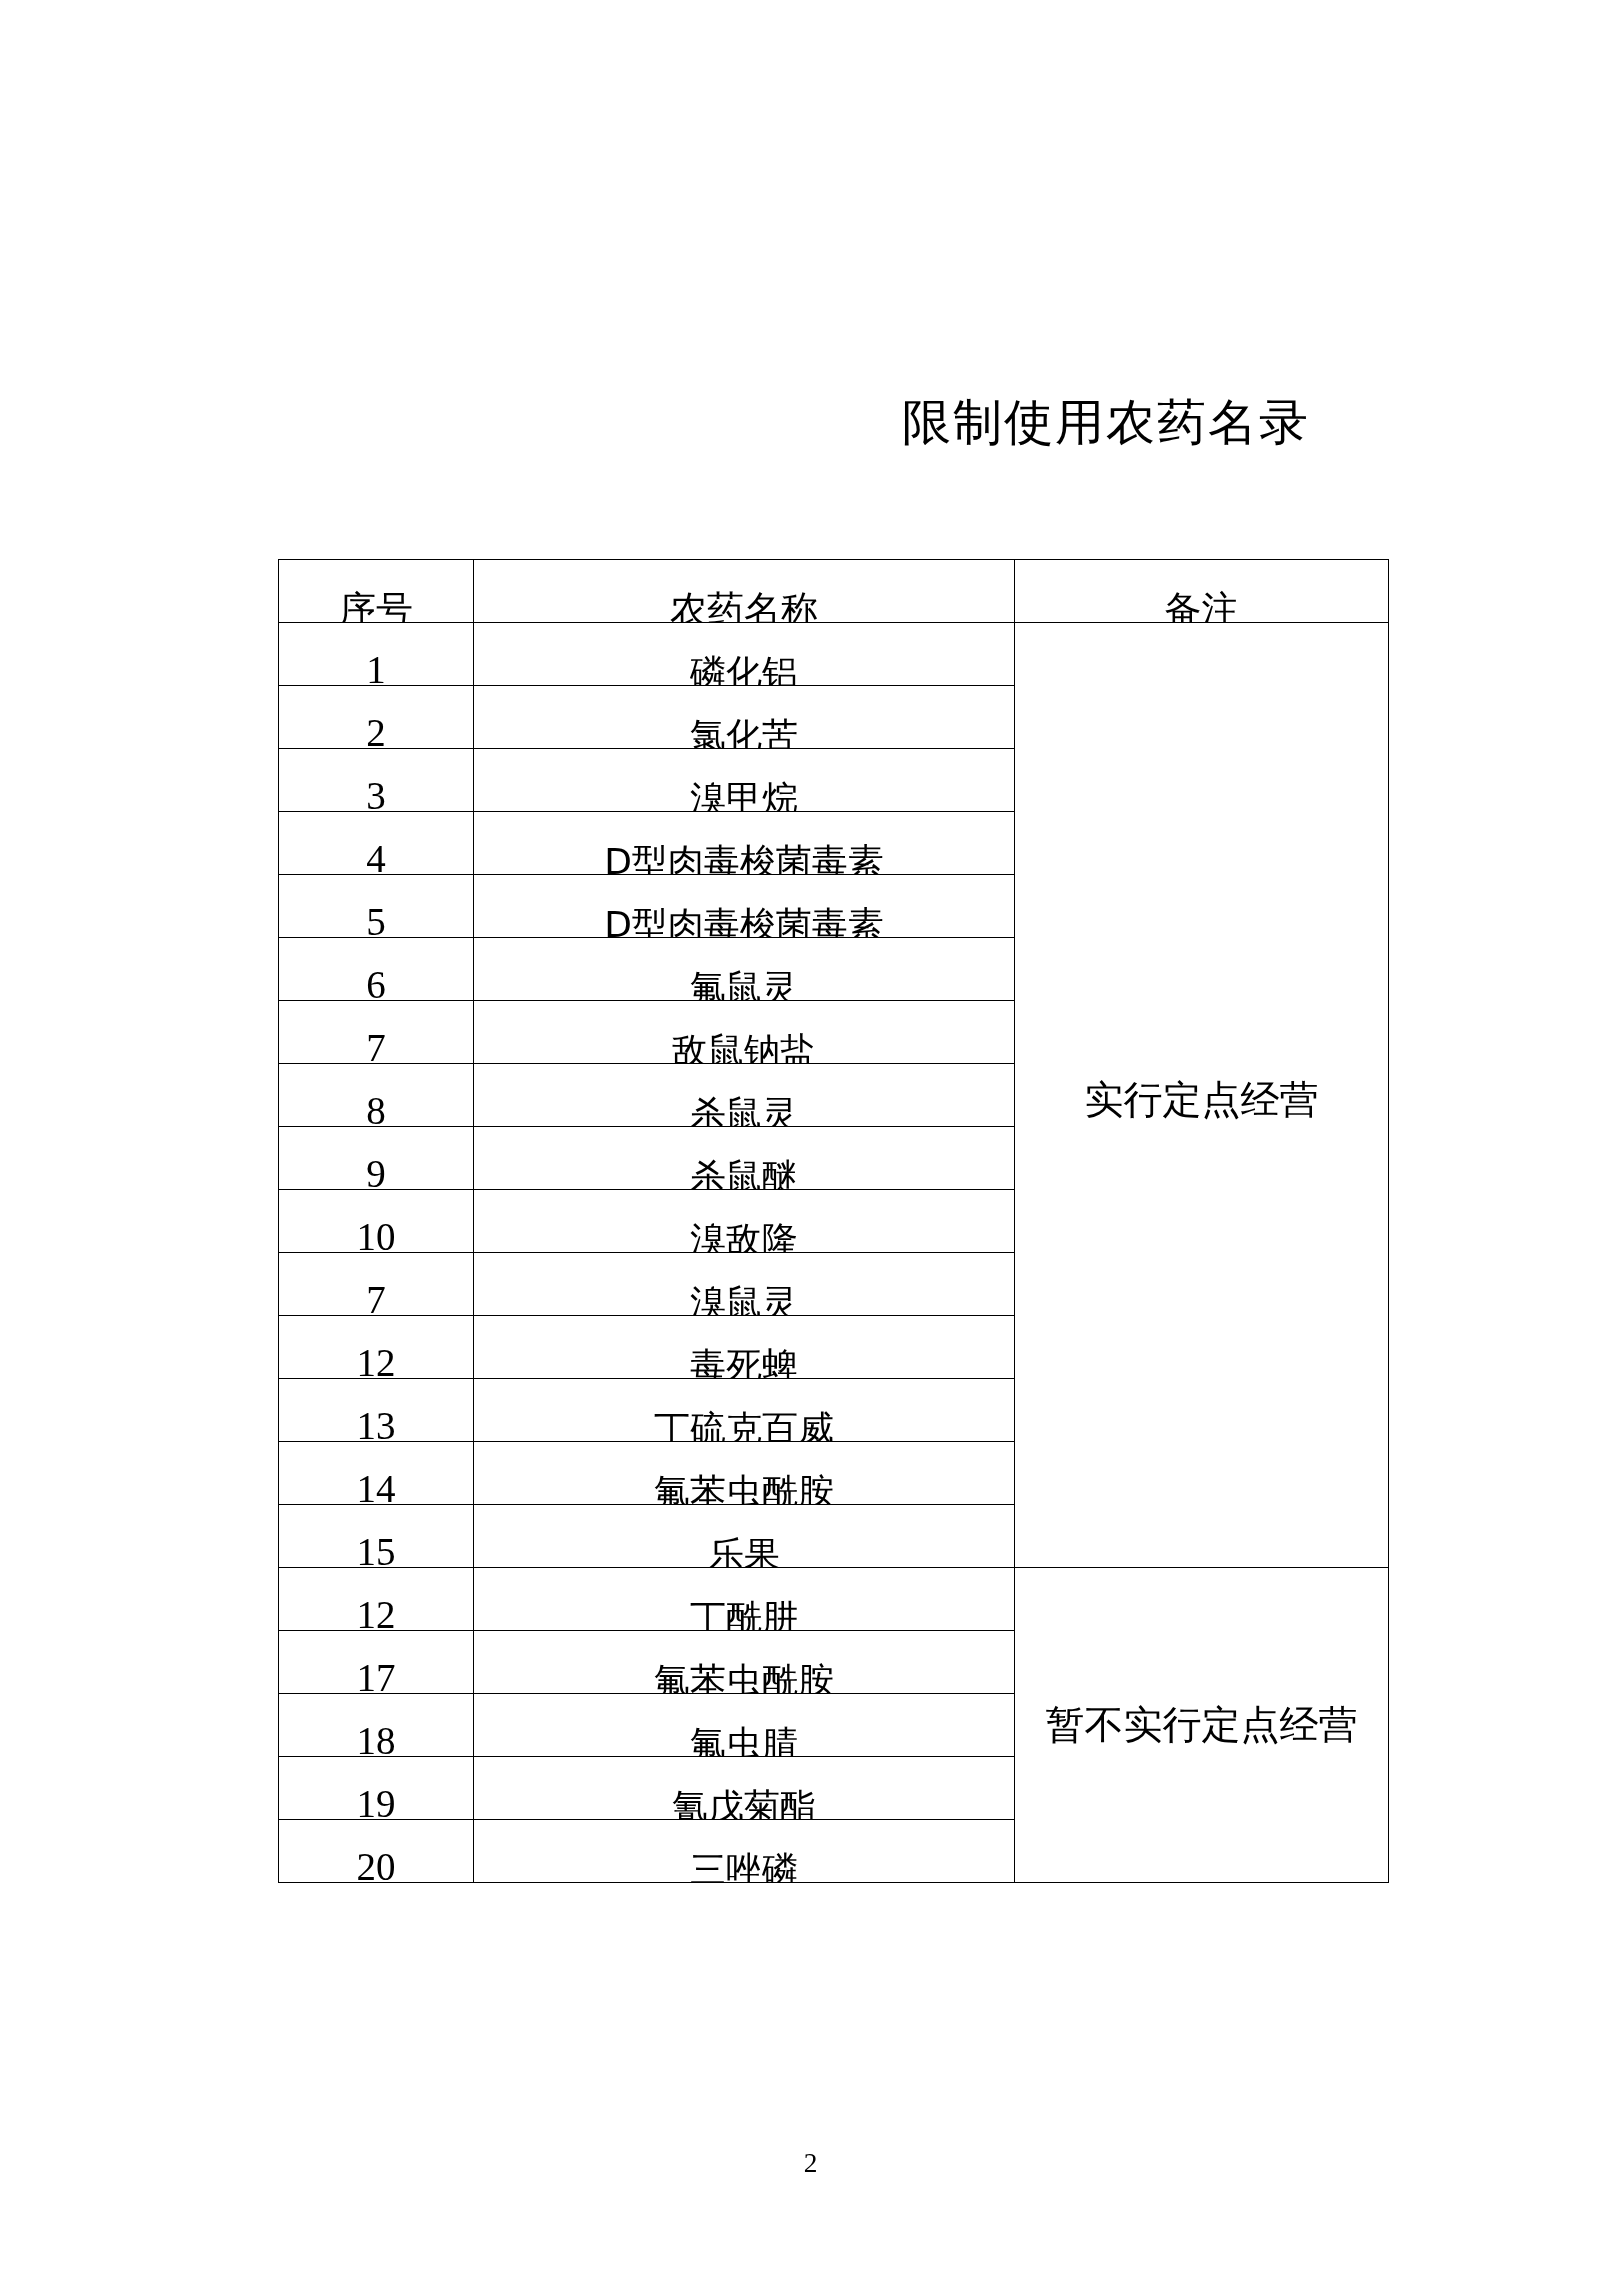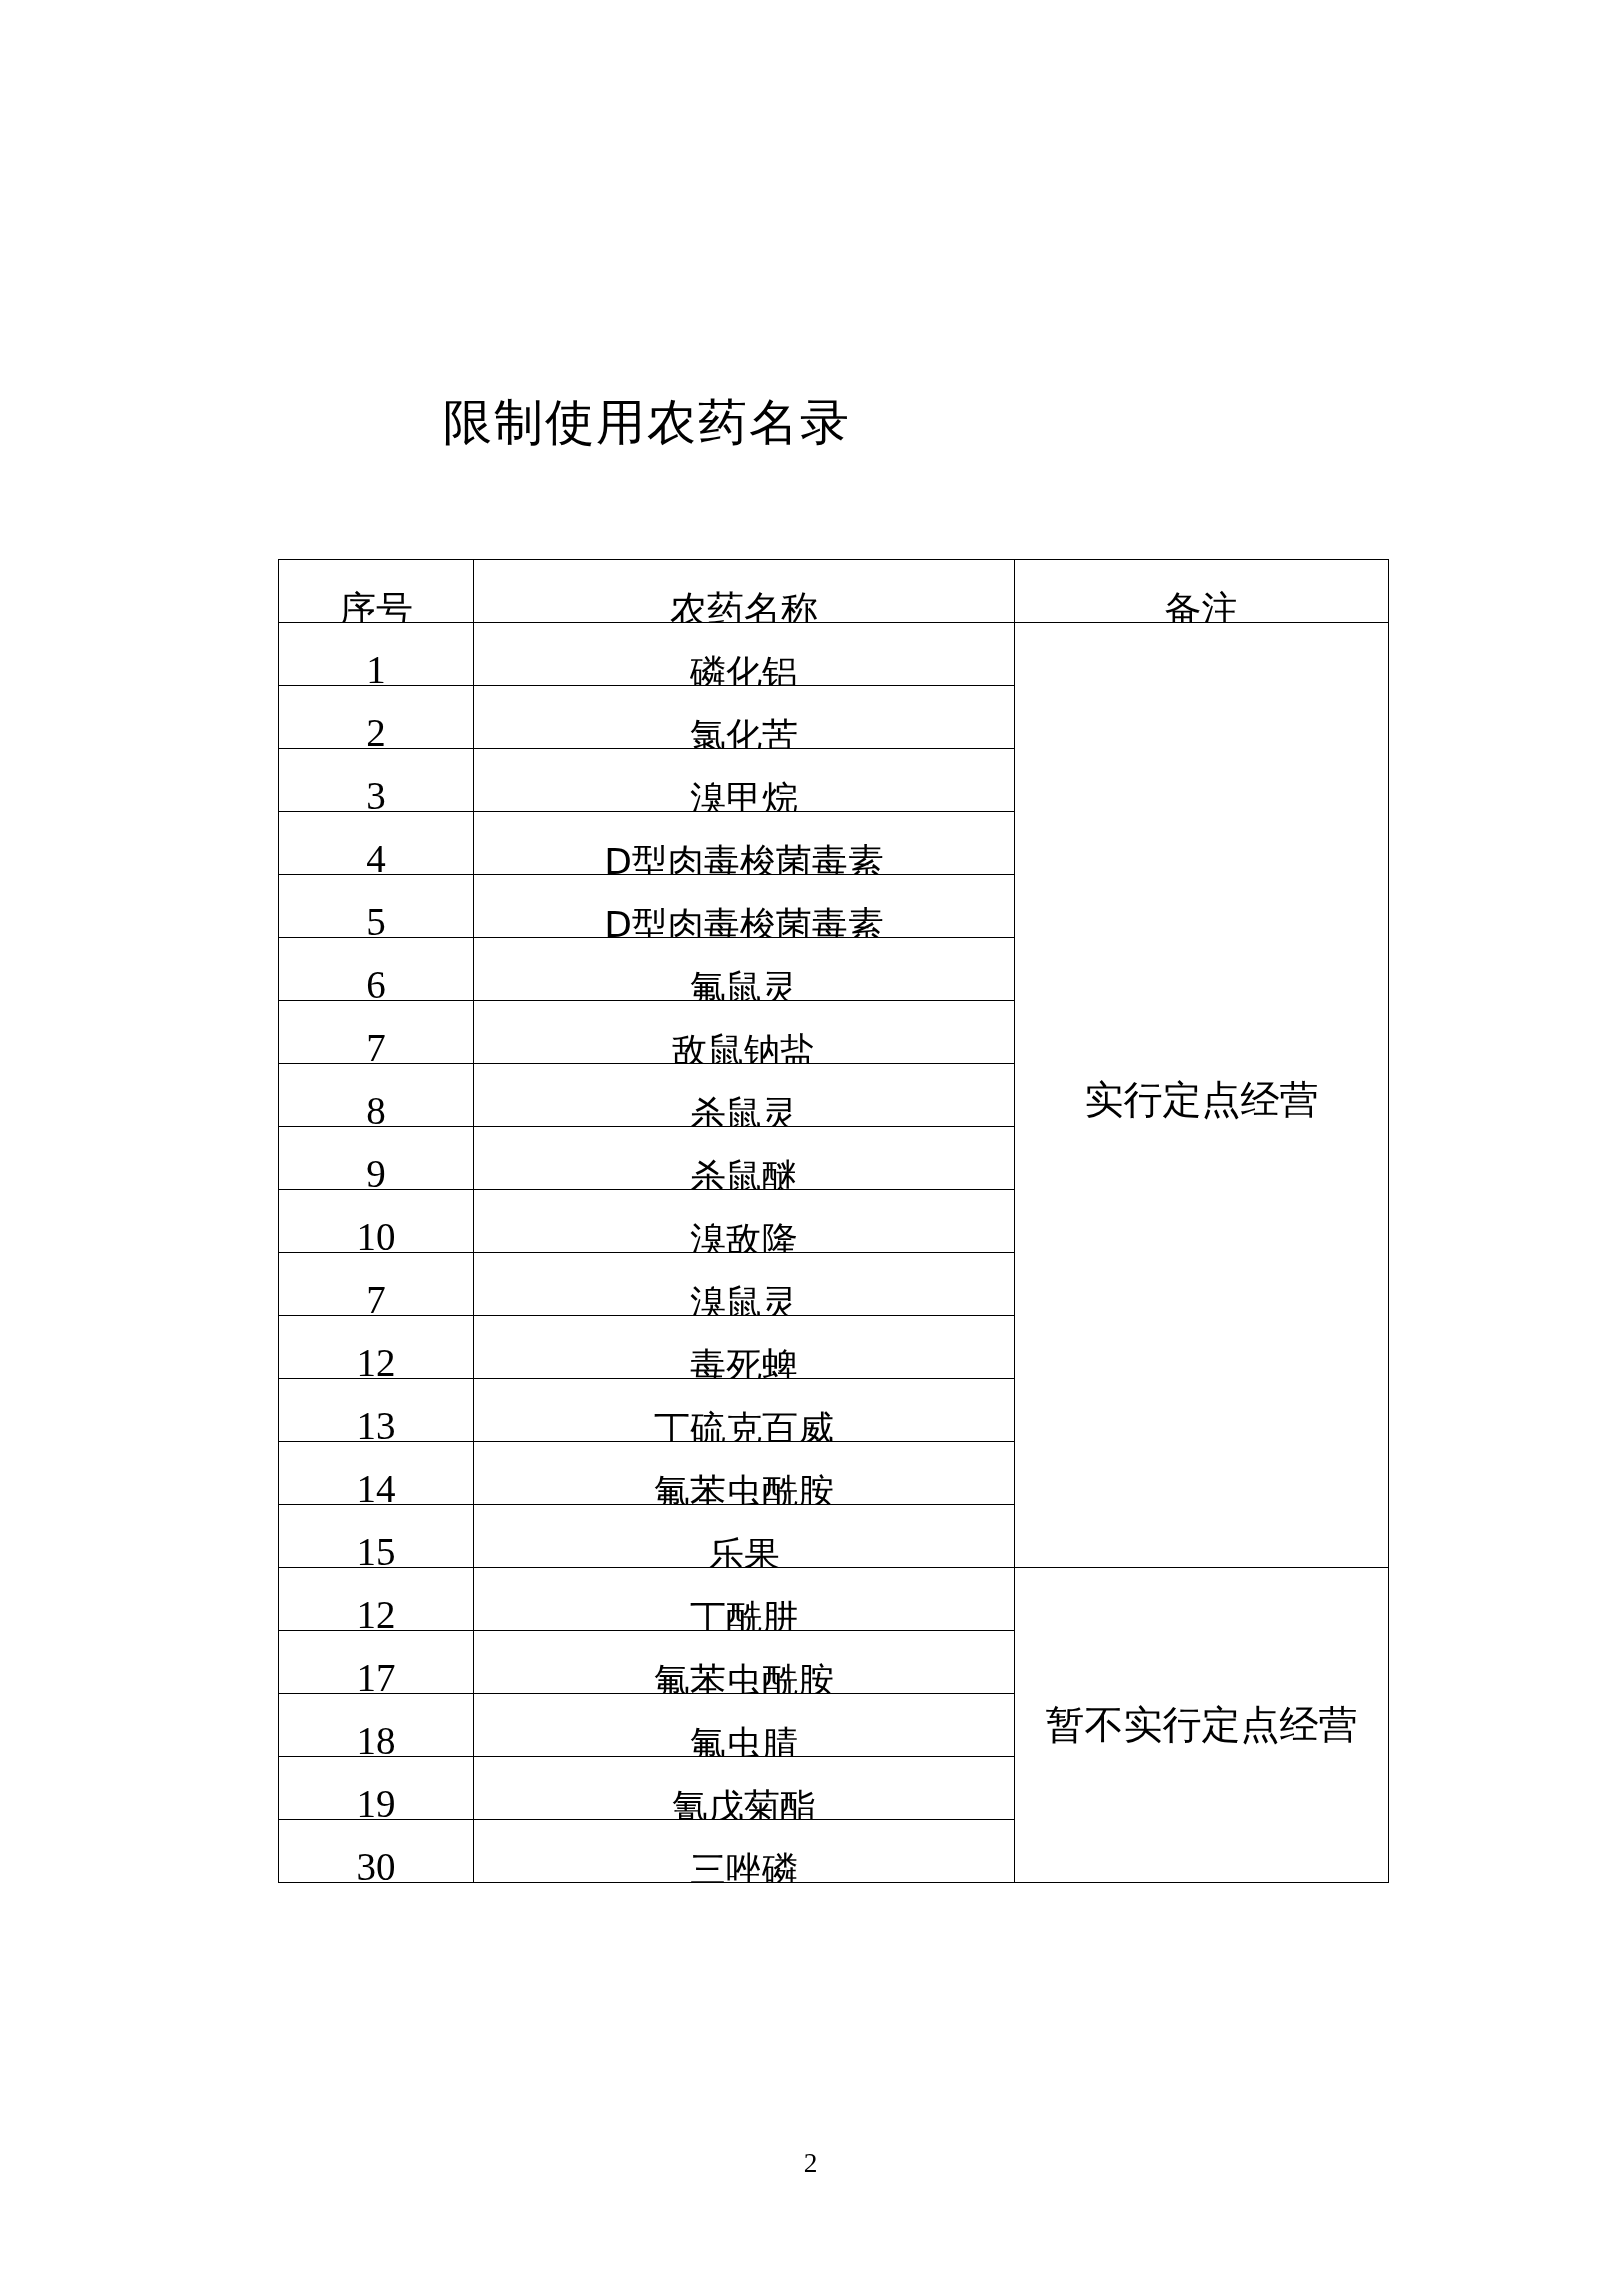--- a/index.html
+++ b/index.html
@@ -1,18 +1,18 @@
 <!DOCTYPE html>
 <html><head>
 <meta charset="utf-8">
 <style>
   html, body { margin: 0; padding: 0; background: #ffffff; }
   body { width: 1621px; height: 2293px; position: relative; overflow: hidden;
          font-family: "Liberation Serif", "DejaVu Serif", serif; color: #000; }
-  .title { position: absolute; left: 0; width: 1294px; top: 390px; text-align: center;
+  .title { position: absolute; left: 16px; width: 1294px; top: 390px; text-align: right;
            font-family: "DejaVu Sans", "Liberation Sans", sans-serif; font-size: 49px; letter-spacing: 2px; }
   table.list { position: absolute; left: 278px; top: 559px; width: 1111px;
                border-collapse: collapse; table-layout: fixed; }
   table.list col.c1 { width: 195px; }
   table.list col.c2 { width: 541px; }
   table.list col.c3 { width: 374px; }
   table.list th, table.list td { border: 1.5px solid #000; padding: 0; text-align: center; }
   table.list tr { height: 62px; }
   .cell { height: 62px; display: flex; align-items: flex-end; justify-content: center; overflow: hidden; }
   .cell span { line-height: 1; padding-bottom: 0; text-decoration: underline; }
@@ -286,21 +286,21 @@
         </td>
       <td class="name">
           <div class="cell">
             <span>氰戊菊酯</span>
           </div>
         </td>
     </tr>
     <tr>
       <td class="num">
           <div class="cell">
-            <span>30</span>
+            <span>20</span>
           </div>
         </td>
       <td class="name">
           <div class="cell">
             <span>三唑磷</span>
           </div>
         </td>
     </tr>
   </tbody>
 </table>

